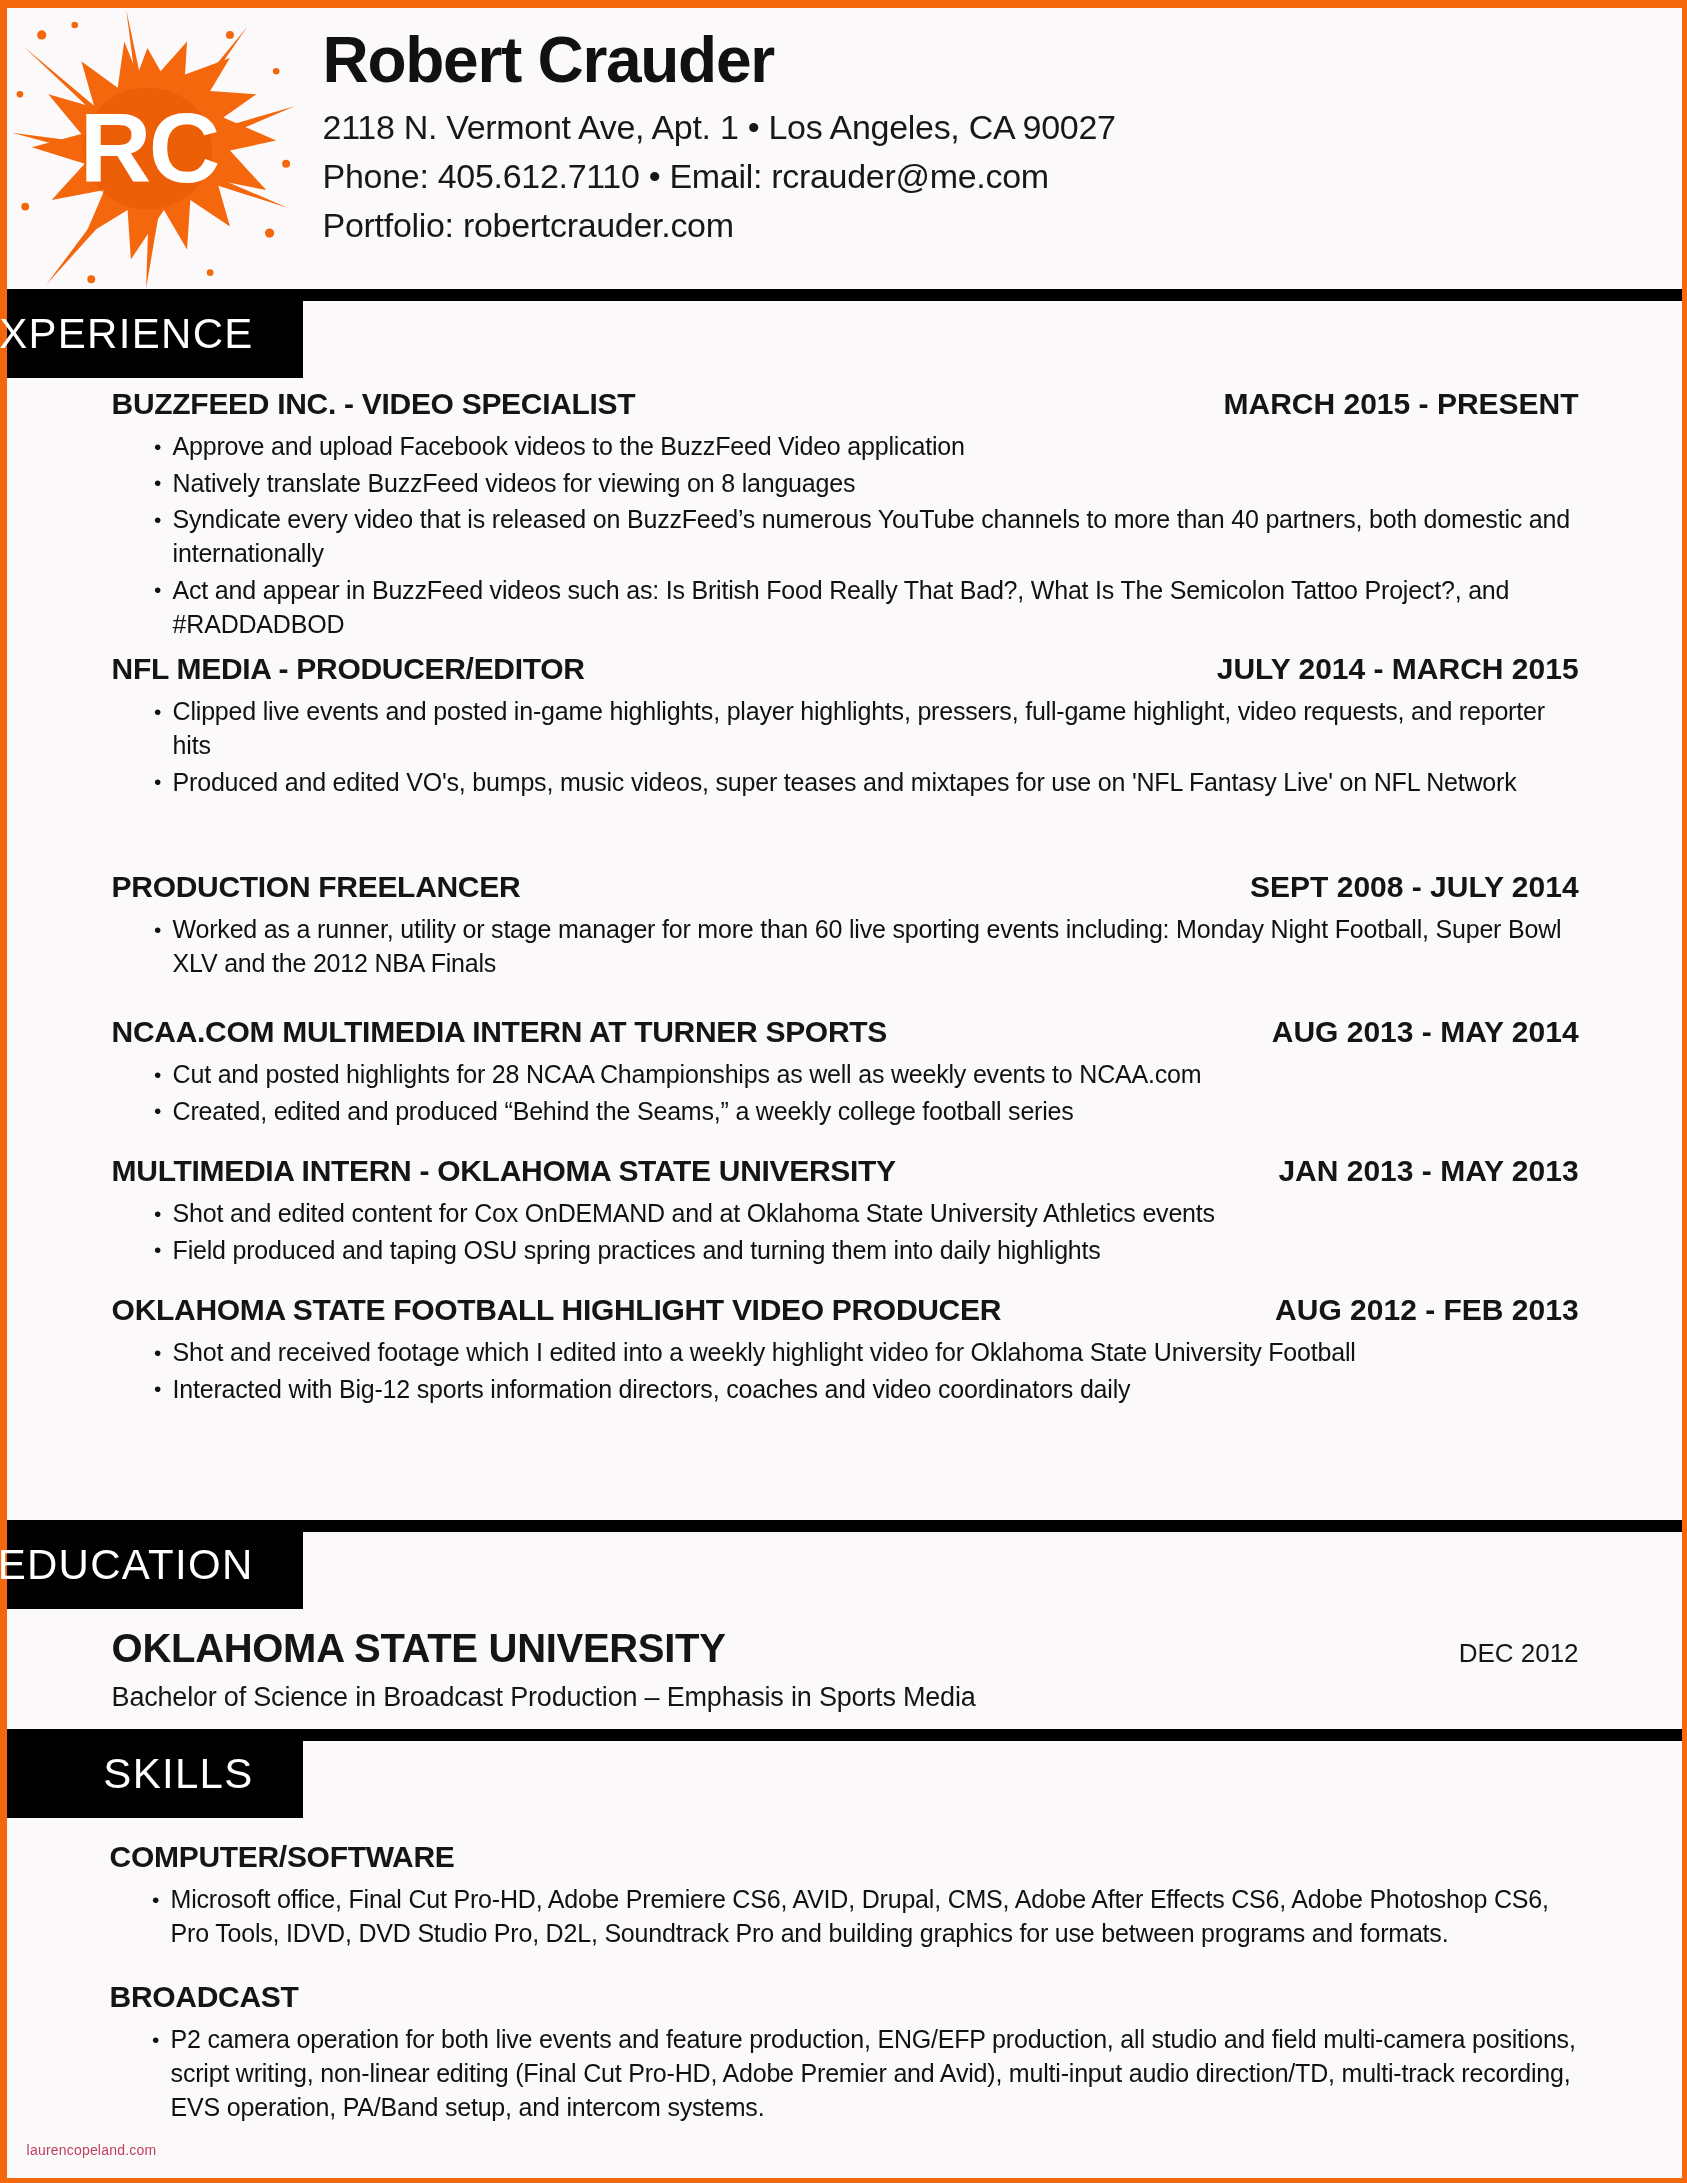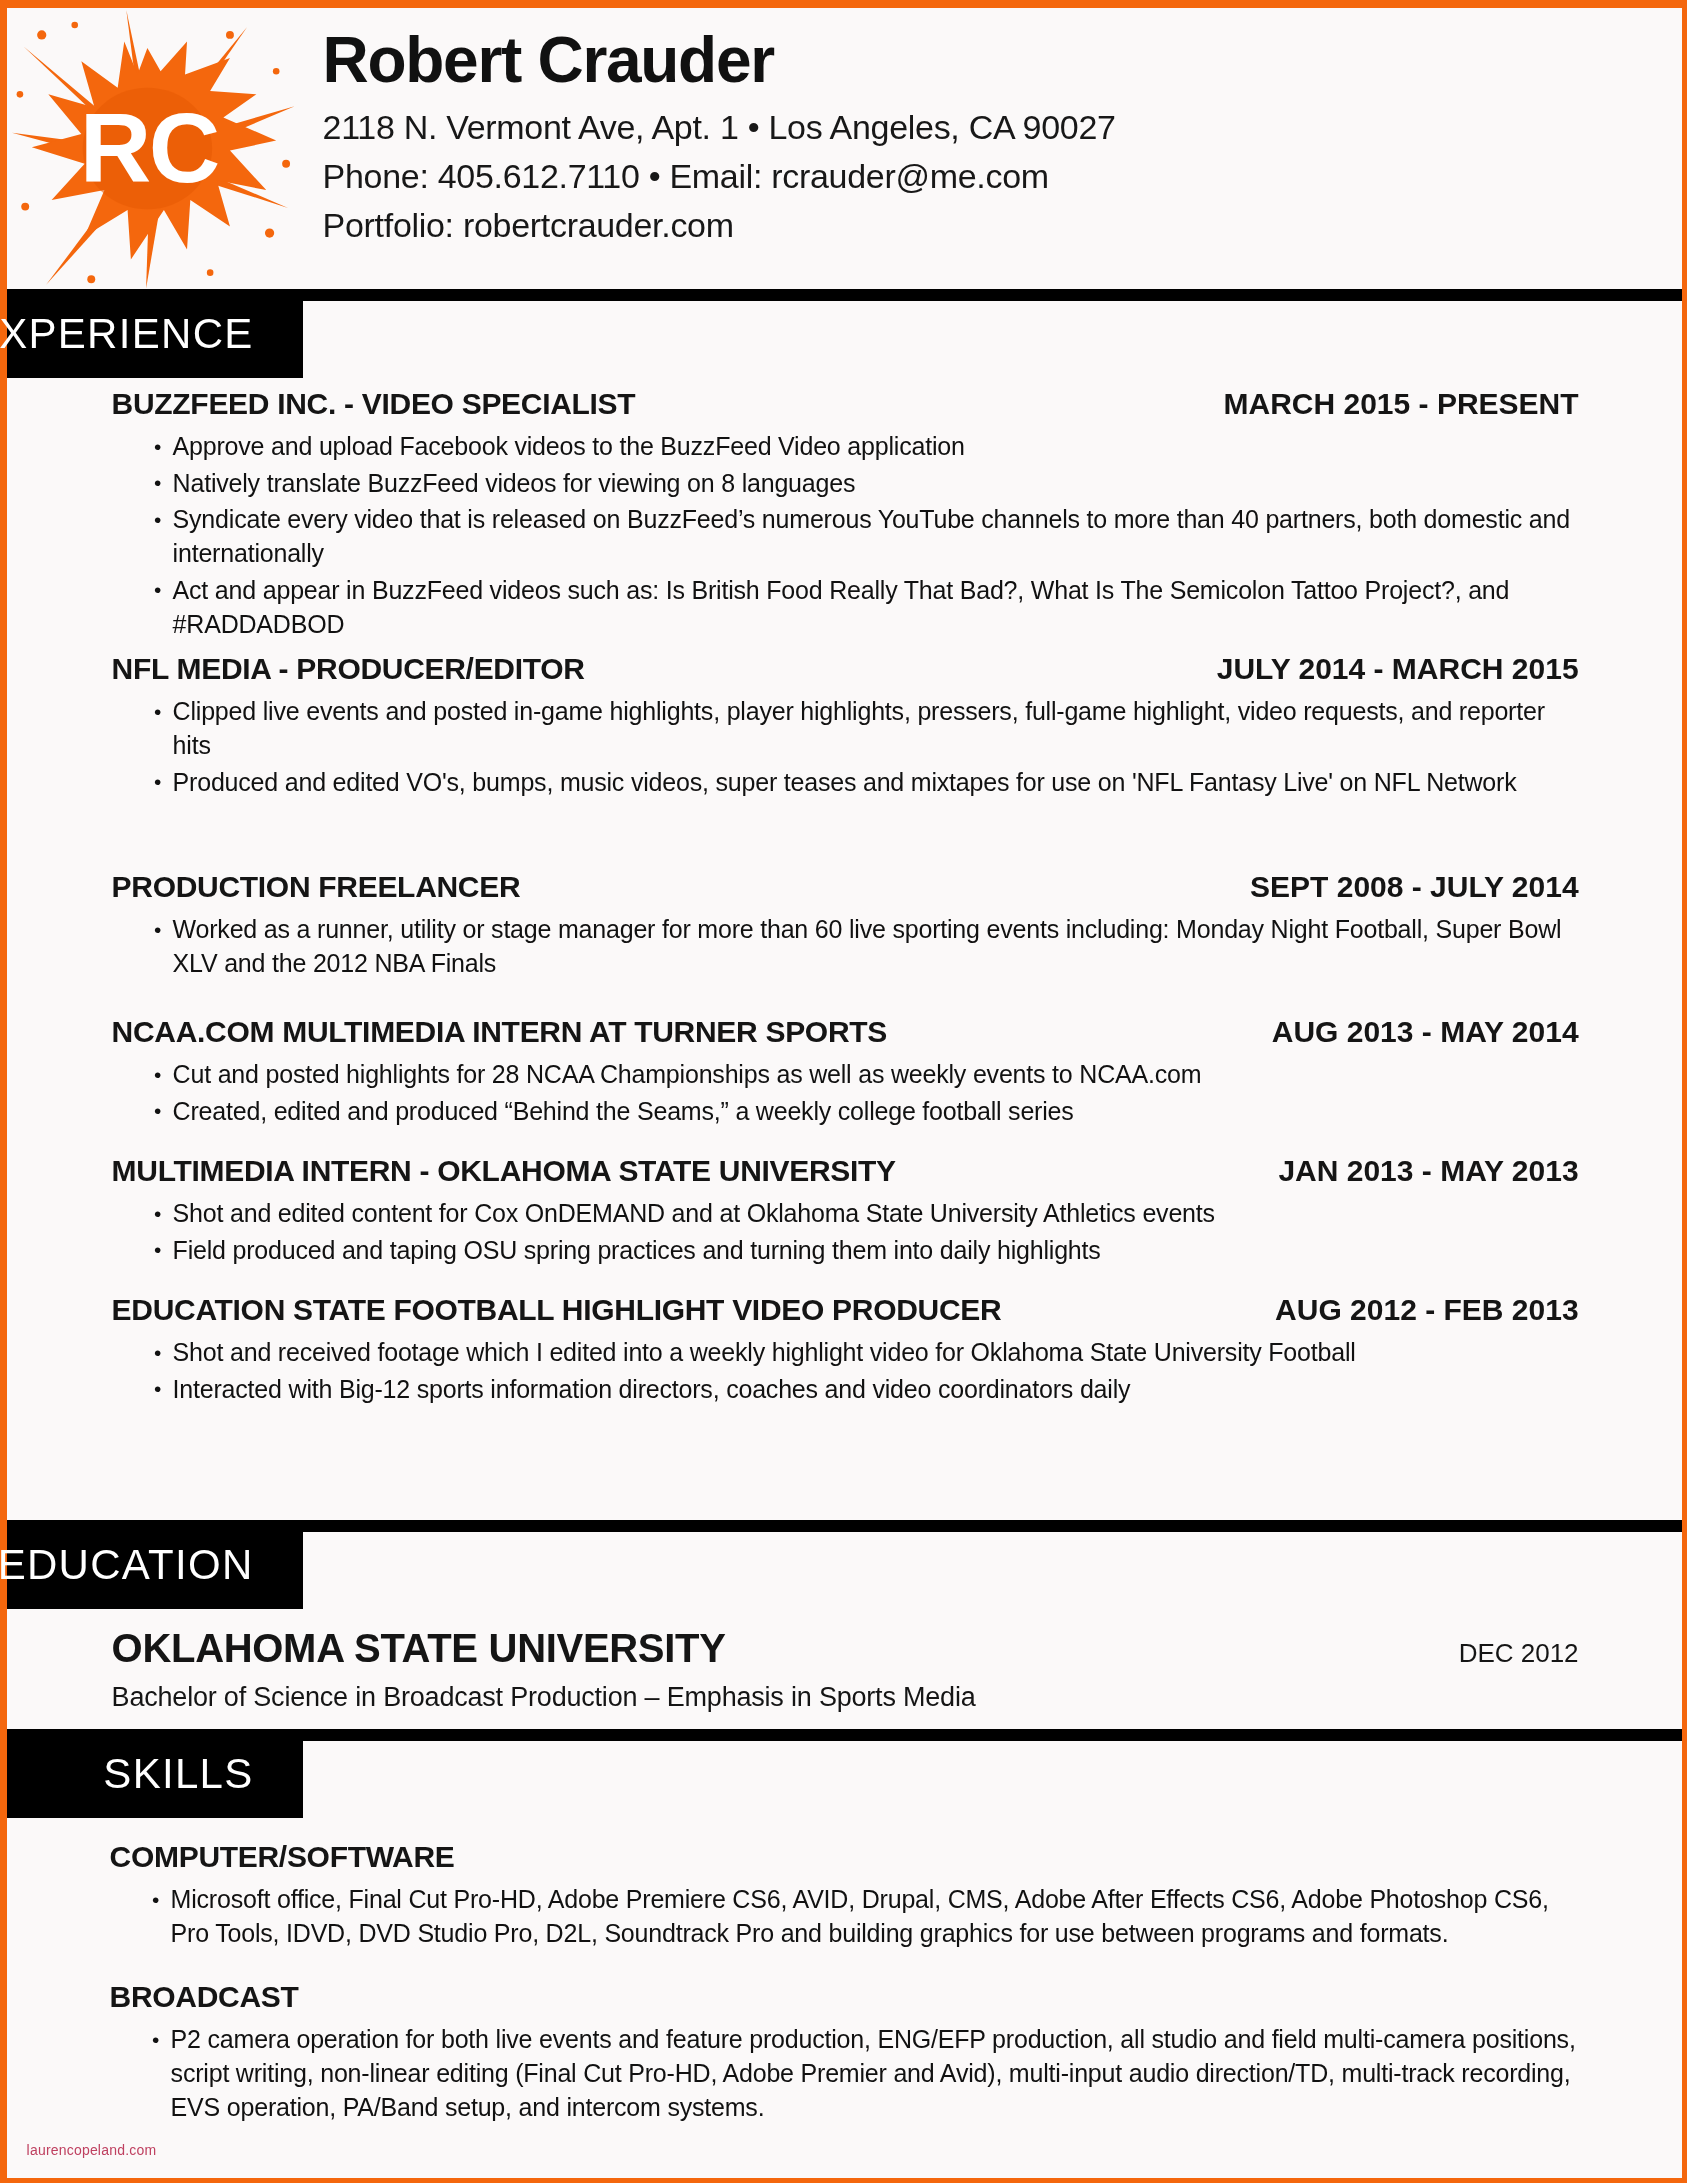--- a/index.html
+++ b/index.html
@@ -180,21 +180,21 @@
       <h2 class="entry-title">MULTIMEDIA INTERN - OKLAHOMA STATE UNIVERSITY</h2>
       <div class="entry-date">JAN 2013 - MAY 2013</div>
     </div>
     <div class="bullets">
             <div class="bullet">Shot and edited content for Cox OnDEMAND and at Oklahoma State University Athletics events</div>
             <div class="bullet">Field produced and taping OSU spring practices and turning them into daily highlights</div>
           </div>
   </article>
         <article class="entry" style="top: 906px;">
     <div class="entry-head">
-      <h2 class="entry-title">EDUCATION STATE FOOTBALL HIGHLIGHT VIDEO PRODUCER</h2>
+      <h2 class="entry-title">OKLAHOMA STATE FOOTBALL HIGHLIGHT VIDEO PRODUCER</h2>
       <div class="entry-date">AUG 2012 - FEB 2013</div>
     </div>
     <div class="bullets">
             <div class="bullet">Shot and received footage which I edited into a weekly highlight video for Oklahoma State University Football</div>
             <div class="bullet">Interacted with Big-12 sports information directors, coaches and video coordinators daily</div>
           </div>
   </article>
       </div>
 
     <div class="edu-body">

